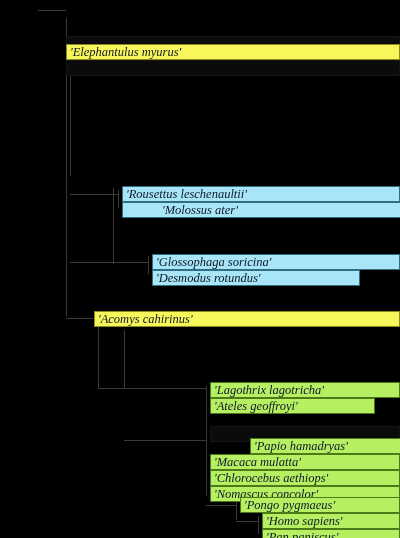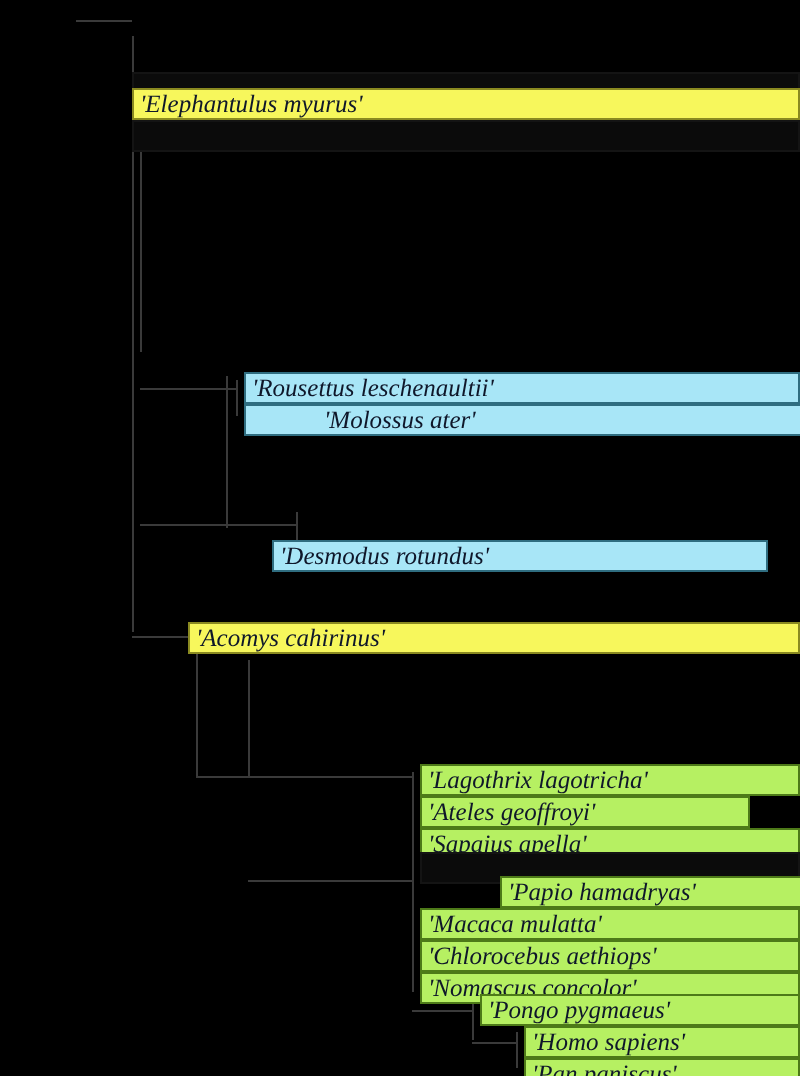--- a/index.html
+++ b/index.html
@@ -55,25 +55,25 @@
     <div class="hline" style="left: 66px; top: 318px; width: 32px;"></div>
     <div class="hline" style="left: 98px; top: 388px; width: 108px;"></div>
     <div class="hline" style="left: 124px; top: 440px; width: 82px;"></div>
     <div class="hline" style="left: 206px; top: 505px; width: 30px;"></div>
     <div class="hline" style="left: 236px; top: 521px; width: 22px;"></div>
     <div class="taxon dim" style="left: 66px; top: 36px; width: 334px;"></div>
     <div class="taxon yellow" style="left: 66px; top: 44px; width: 334px;">'Elephantulus myurus'</div>
     <div class="taxon dim" style="left: 66px; top: 60px; width: 334px;"></div>
     <div class="taxon blue" style="left: 122px; top: 186px; width: 278px;">'Rousettus leschenaultii'</div>
     <div class="taxon blue" style="left: 122px; top: 202px; width: 286px; padding-left: 39px;">'Molossus ater'</div>
-    <div class="taxon blue" style="left: 136px; top: 270px; width: 248px;">'Desmodus rotundus'</div>
+    <div class="taxon blue" style="left: 152px; top: 254px; width: 248px;">'Glossophaga soricina'</div>
+    <div class="taxon blue" style="left: 152px; top: 270px; width: 208px;">'Desmodus rotundus'</div>
     <div class="taxon yellow" style="left: 94px; top: 311px; width: 306px;">'Acomys cahirinus'</div>
     <div class="taxon green" style="left: 210px; top: 382px; width: 190px;">'Lagothrix lagotricha'</div>
     <div class="taxon green" style="left: 210px; top: 398px; width: 165px;">'Ateles geoffroyi'</div>
-    <div class="taxon green" style="left: 210px; top: 414px; width: 190px;">'Sapajus apella'</div>
     <div class="taxon dim" style="left: 210px; top: 426px; width: 190px;"></div>
     <div class="taxon green" style="left: 210px; top: 438px; width: 190px; margin-left: 40px;">'Papio hamadryas'</div>
     <div class="taxon green" style="left: 210px; top: 470px; width: 190px;">'Chlorocebus aethiops'</div>
     <div class="taxon green" style="left: 210px; top: 454px; width: 190px;">'Macaca mulatta'</div>
     <div class="taxon green" style="left: 210px; top: 486px; width: 190px;">'Nomascus concolor'</div>
     <div class="taxon green" style="left: 240px; top: 497px; width: 160px;">'Pongo pygmaeus'</div>
     <div class="taxon green" style="left: 262px; top: 513px; width: 138px;">'Homo sapiens'</div>
     <div class="taxon green" style="left: 262px; top: 529px; width: 138px;">'Pan paniscus'</div>
   </div>
 

